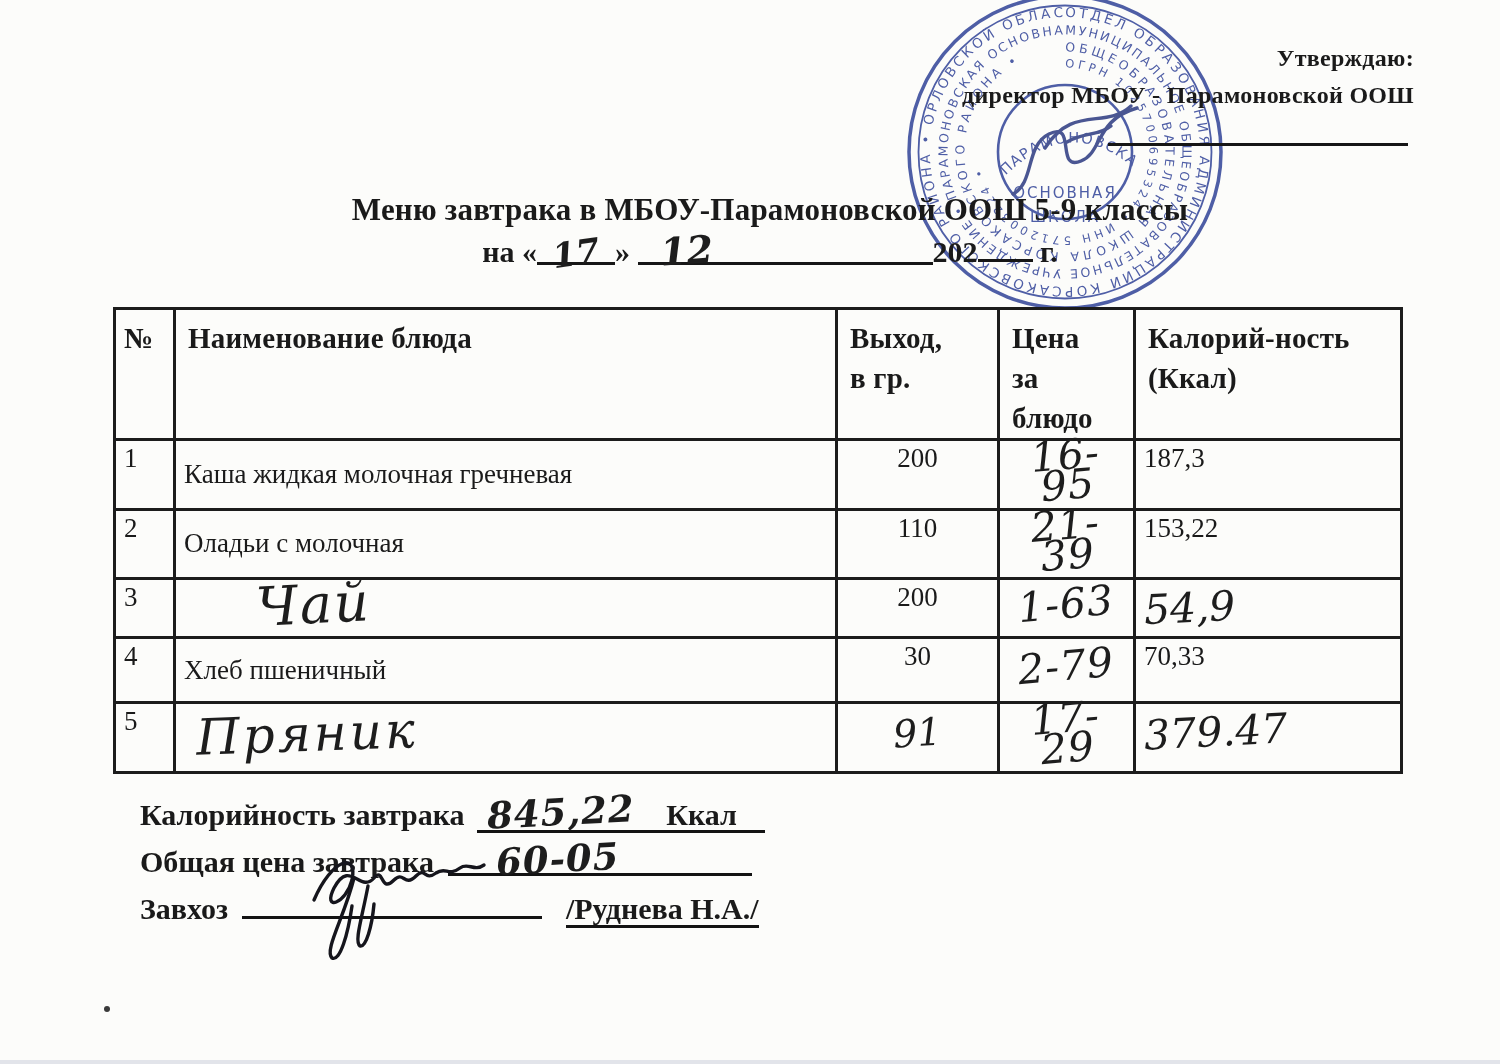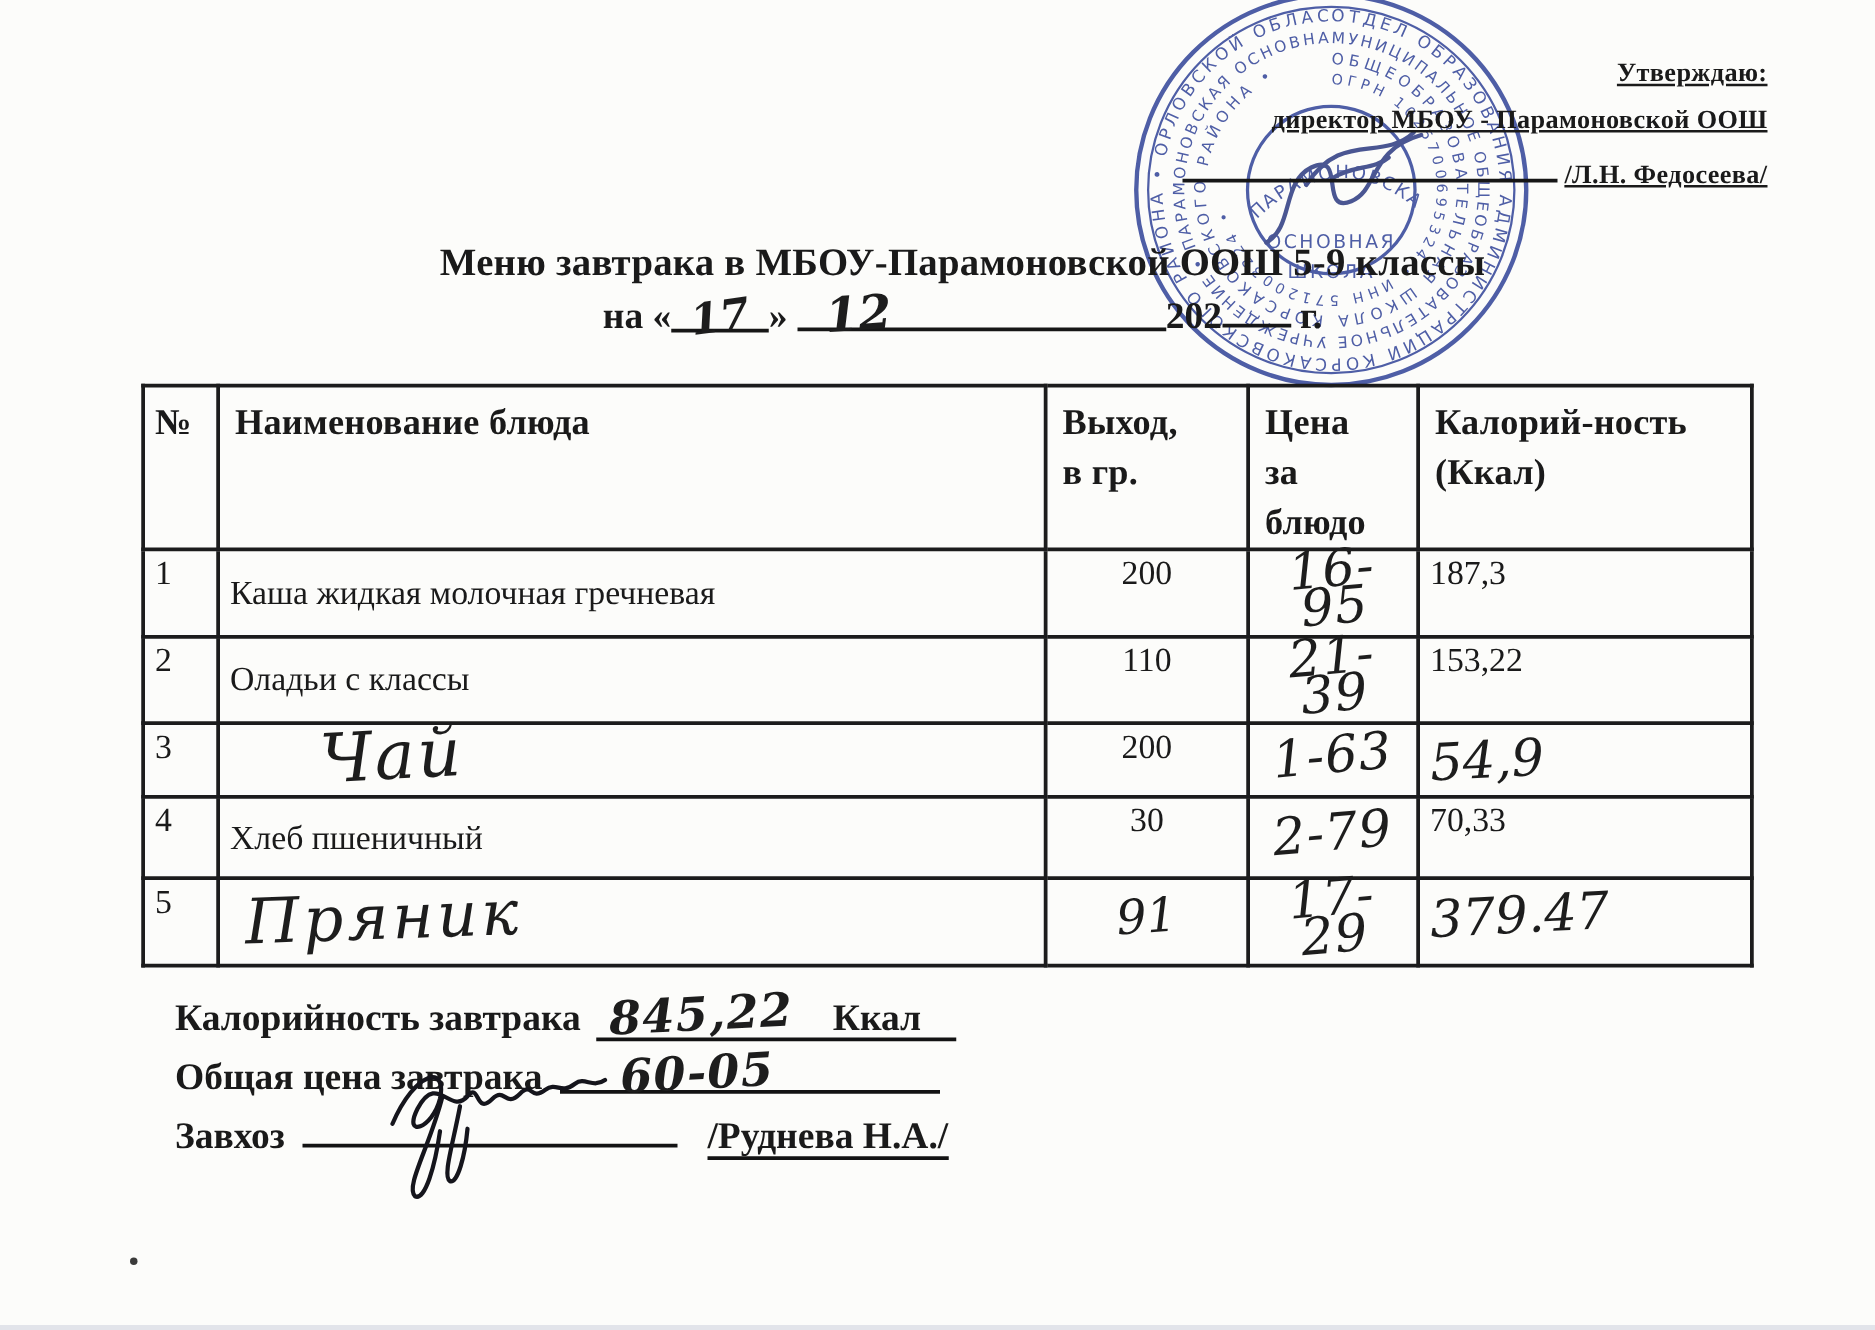--- a/index.html
+++ b/index.html
@@ -5,21 +5,21 @@
   html,body { margin:0; padding:0; background:#d8d8d8; }
   .page {
     position:relative; width:1500px; height:1064px;
     background:#fcfcfa; overflow:hidden;
     font-family:"Liberation Serif", serif; color:#1a1a1a;
   }
   
   .stamp { position:absolute; left:897px; top:-16px; width:336px; height:336px; opacity:.84; z-index:1; }
   
   .approval { position:absolute; right:86px; top:40px; z-index:2; text-align:right;
-              font-weight:bold; font-size:21px; line-height:37px; letter-spacing:.3px;text-decoration:underline; }
+              font-weight:bold; font-size:24px; line-height:37px; letter-spacing:.3px; }
   .approval .sig-row { margin-top:3px; white-space:nowrap; }
   .sig-blank { display:inline-block; width:300px; border-bottom:3px solid #161616;
                height:26px; margin-right:6px; vertical-align:baseline; }
   
   .title-block { position:absolute; left:40px; width:1460px; top:192px; z-index:2;
                  text-align:center; font-weight:bold; }
   .title-main { font-size:31px; letter-spacing:.2px; }
   .date-line { margin-top:7px; font-size:30px; white-space:nowrap; }
   .du { display:inline-block; border-bottom:3px solid #161616; vertical-align:baseline; line-height:12px; }
   .du-day   { width:78px;  text-align:center; }
@@ -101,21 +101,21 @@
       <path d="M116 210 C138 198 128 162 152 150 C180 136 158 188 184 177 C206 168 198 136 240 124"></path>
       <path d="M148 164 C176 120 208 146 234 122"></path>
       <path d="M170 158 C186 148 202 152 214 142"></path>
     </g>
   </svg>
 
   <div class="approval">
     <div>Утверждаю:</div>
     <div>директор МБОУ - Парамоновской ООШ</div>
     <div class="sig-row">
-      <span class="sig-blank"></span><span>/Л.Н. Федосеева/</span>
+      <span class="sig-blank"></span>
     </div>
   </div>
 
   <div class="title-block">
     <div class="title-main">Меню завтрака в МБОУ-Парамоновской ООШ 5-9 классы</div>
     <div class="date-line">
       <span>на «</span><span class="du du-day"><span class="hw hw-day">17</span></span><span>»</span>
       <span class="du du-month"><span class="hw hw-month">12</span></span><span>202</span><span class="du du-year"></span><span> г.</span>
     </div>
   </div>
@@ -144,21 +144,21 @@
     <tbody>
       <tr class="r1">
         <td class="c-num">1</td>
         <td class="c-name">Каша жидкая молочная гречневая</td>
         <td class="c-out">200</td>
         <td class="c-price hw-cell"><span class="hw hw-price">16-95</span></td>
         <td class="c-cal">187,3</td>
       </tr>
       <tr class="r2">
         <td class="c-num">2</td>
-        <td class="c-name">Оладьи с классы</td>
+        <td class="c-name">Оладьи с молочная</td>
         <td class="c-out">110</td>
         <td class="c-price hw-cell"><span class="hw hw-price">21-39</span></td>
         <td class="c-cal">153,22</td>
       </tr>
       <tr class="r3">
         <td class="c-num">3</td>
         <td class="c-name"><span class="hw hw-tea">Чай</span></td>
         <td class="c-out">200</td>
         <td class="c-price hw-cell"><span class="hw hw-price">1-63</span></td>
         <td class="c-cal hw-cell"><span class="hw hw-cal">54,9</span></td>

